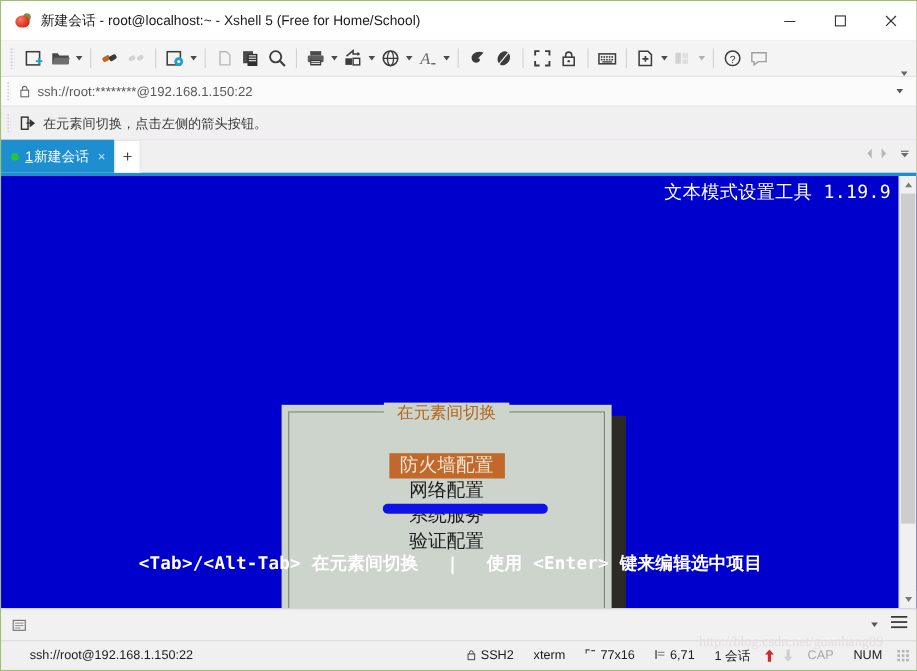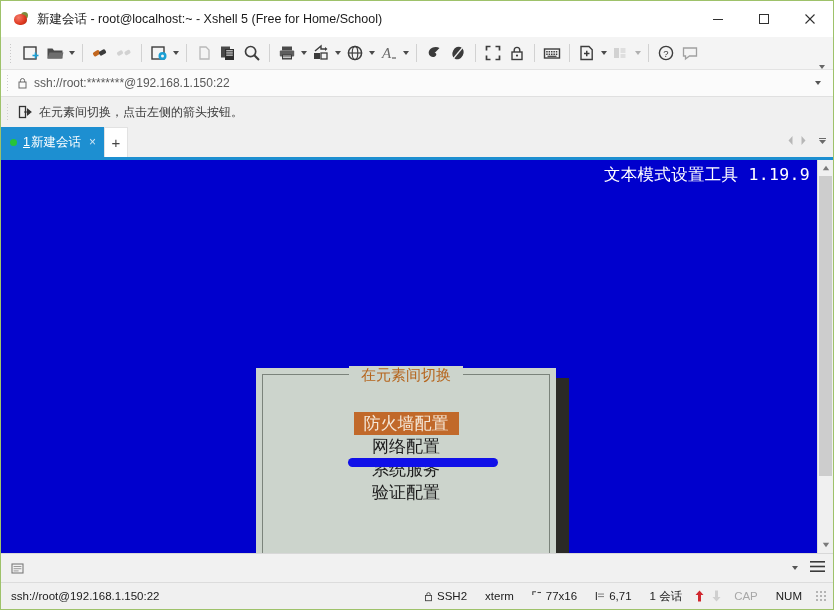--- a/index.html
+++ b/index.html
@@ -199,25 +199,25 @@
   }
   .sendbar .sicon{margin-left:10px;margin-right:7px;display:flex;}
   .send-text{font-size:10px;color:#3a3a3a;white-space:nowrap;margin-top:44px;}
   .sendbar-right{position:absolute;right:8px;display:flex;align-items:center;gap:10px;}
 
   
   .statusbar{
     height:26px;min-height:26px;background:#f0f0f0;border-top:1px solid #dcdcdc;
     display:flex;align-items:center;position:relative;font-size:11.5px;color:#202020;
   }
-  .st-left{margin-left:10px;white-space:nowrap;}
+  .st-left{margin-left:26px;white-space:nowrap;}
   .st-right{
     position:absolute;right:6px;display:flex;align-items:center;white-space:nowrap;
   }
-  .st-cell{display:flex;align-items:center;padding:0 9px;white-space:nowrap;}
+  .st-cell{display:flex;align-items:flex-start;padding:0 9px;white-space:nowrap;}
   .st-cell .gi{margin-right:4px;display:flex;}
   .st-dim{color:#a8a8a8;}
   .resize-grip{
     width:12px;height:12px;margin-left:4px;
     background-image:radial-gradient(#b4b4b4 40%, transparent 41%);
     background-size:4px 4px;
   }
   .watermark{
     position:absolute;right:30px;top:-8px;font-size:13px;color:#e7dede;
     font-family:"Liberation Serif",serif;white-space:nowrap;pointer-events:none;
@@ -514,20 +514,27 @@
               <div class="menu-row">网络配置</div>
               <div class="menu-row">系统服务</div>
               <div class="menu-row">验证配置</div>
               <div class="annot-line"></div>
             </div>
 
           </div>
         </div>
       </div>
 
+      <div class="term-foot">
+        <span>&lt;Tab&gt;/&lt;Alt-Tab&gt; 在元素间切换</span>
+        <span class="sp"></span>
+        <span>|</span>
+        <span class="sp"></span>
+        <span>使用 &lt;Enter&gt; 键来编辑选中项目</span>
+      </div>
     </div>
 
     <div class="term-scroll">
       <div class="ts-btn">
         <svg width="8" height="6" viewBox="0 0 8 6">
             <path d="M4 0.8L7.2 5.2H0.8z" fill="#7a7a7a"></path>
           </svg>
       </div>
       <div class="ts-thumb"></div>
       <div class="ts-btn" style="position:absolute;bottom:0;left:0;right:0">
@@ -556,20 +563,21 @@
         <svg width="15" height="13" viewBox="0 0 15 13">
             <rect x="0" y="1" width="15" height="1.6" fill="#3a3a3a"></rect>
             <rect x="0" y="5.7" width="15" height="1.6" fill="#3a3a3a"></rect>
             <rect x="0" y="10.4" width="15" height="1.6" fill="#3a3a3a"></rect>
           </svg>
       </span>
     </div>
   </div>
 
   <div class="statusbar">
+    <div class="watermark">http://blog.csdn.net/guanhang89</div>
     <div class="st-left">ssh://root@192.168.1.150:22</div>
     <div class="st-right">
       <div class="st-cell">
         <span class="gi">
           <svg width="9" height="11" viewBox="0 0 9 11">
               <rect x="1.5" y="4.5" width="6" height="5.2" fill="none" stroke="#444" stroke-width="0.9"></rect>
               <path d="M2.8 4.5V3.3a1.7 1.7 0 0 1 3.4 0v1.2" fill="none" stroke="#444" stroke-width="0.9"></path>
             </svg>
         </span>
         <span>SSH2</span>

